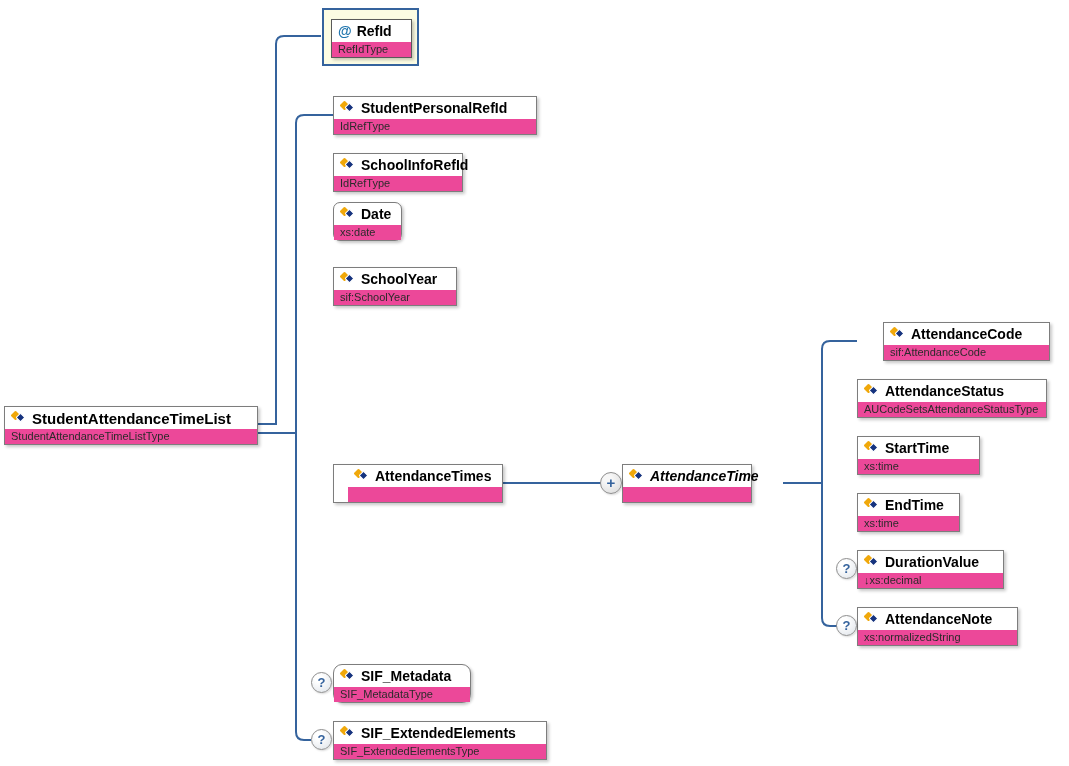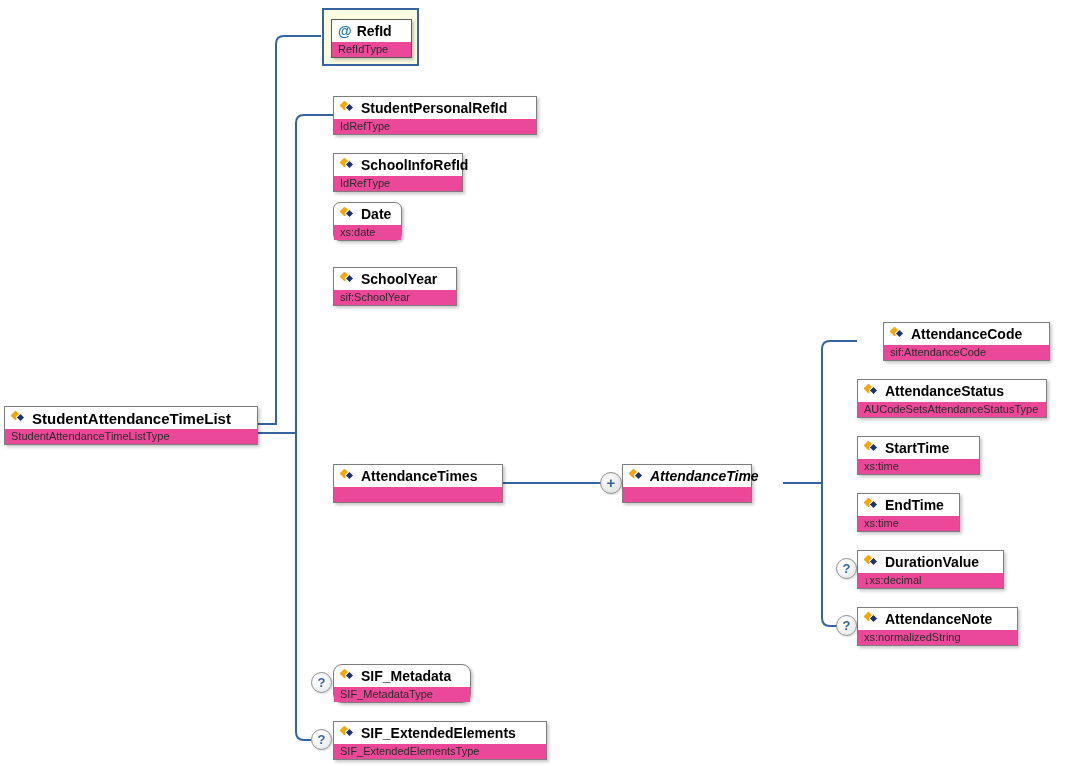--- a/index.html
+++ b/index.html
@@ -131,21 +131,21 @@
     <div class="node-title">
       <span class="el-icon">
           <i class="dg"></i>
           <i class="dn"></i>
         </span>
       <span class="node-label">SchoolYear</span>
     </div>
     <div class="node-type">sif:SchoolYear</div>
   </div>
 
-  <div class="node" style="left:333px;top:464px;width:170px;">
+  <div class="node" style="left:333px;top:464px;width:170px;padding-left:14px;">
     <div class="node-title">
       <span class="el-icon">
           <i class="dg"></i>
           <i class="dn"></i>
         </span>
       <span class="node-label">AttendanceTimes</span>
     </div>
     <div class="node-type"></div>
   </div>
 

